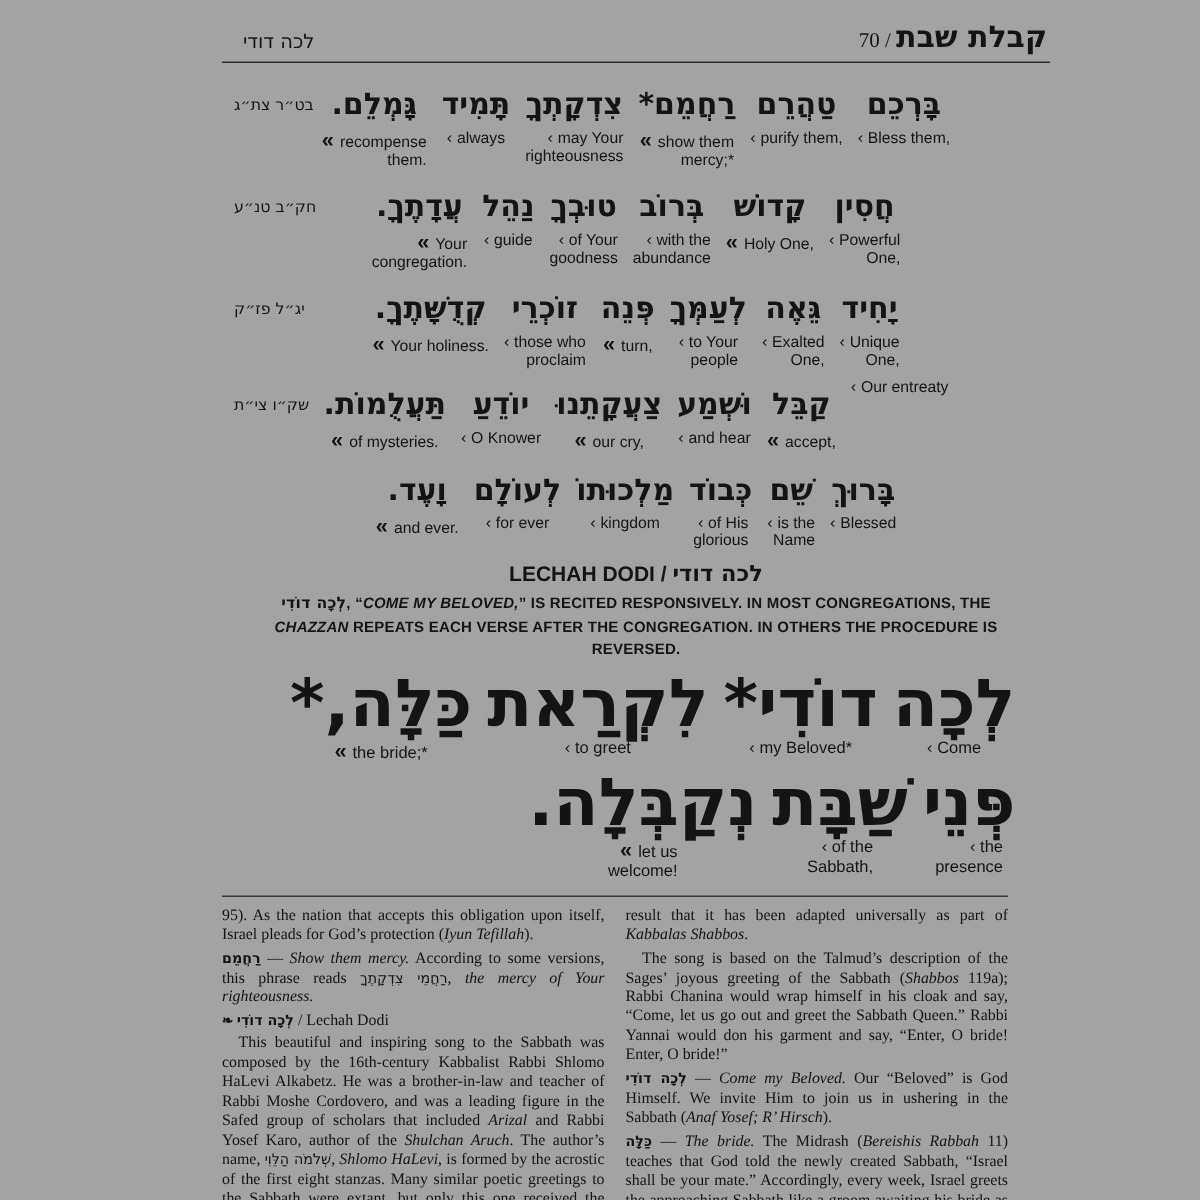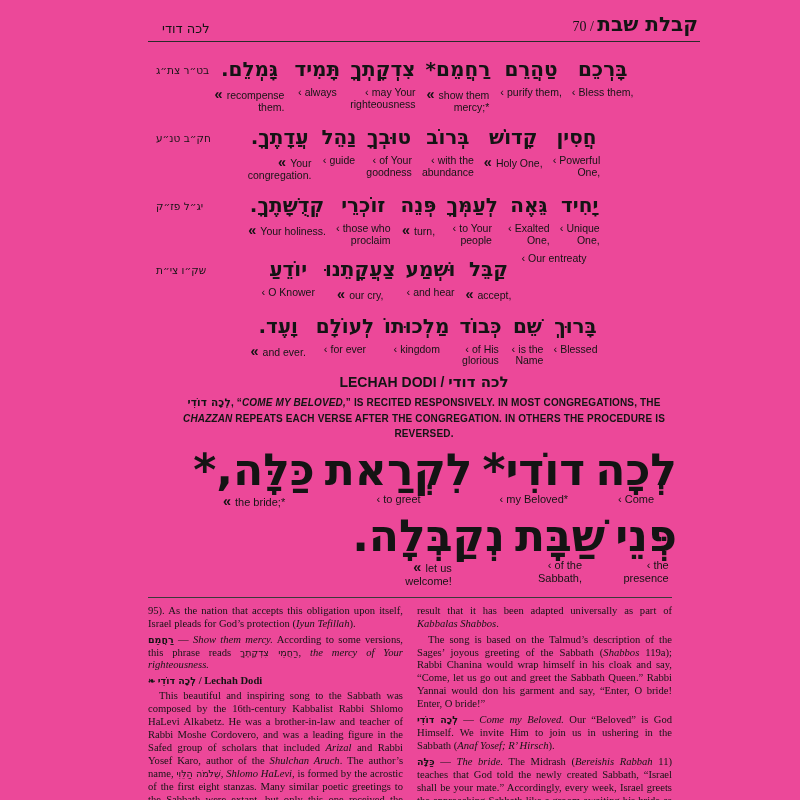--- a/index.html
+++ b/index.html
@@ -1,18 +1,18 @@
 <!DOCTYPE html>
 <html><head>
 <meta charset="utf-8">
 <style>
   html,body{margin:0;padding:0;}
   body{width:800px;height:800px;background:#ffffff;color:#141414;overflow:hidden;
        font-family:"Liberation Serif",serif;}
-  .page{position:relative;width:800px;height:800px;background:#ec4899;overflow:hidden;}
+  .page{position:relative;width:800px;height:800px;background:#a3a3a3;overflow:hidden;}
   .content{position:absolute;left:148px;top:12px;width:552px;}
 
   
   .hdr{display:flex;justify-content:space-between;align-items:flex-end;
        padding:0 2px 5px 14px;border-bottom:1.6px solid #2a2a2a;}
   .hdr-left{font-family:"DejaVu Sans",sans-serif;font-size:13px;}
   .hdr-right{font-family:"Liberation Serif",serif;font-size:14px;}
   .hdr-right .heb-big{font-family:"DejaVu Sans",sans-serif;font-weight:bold;font-size:20px;}
 
   
@@ -46,21 +46,21 @@
   .divider{width:524px;border-top:1.6px solid #3a3a3a;margin:9px 0 7px;}
   .commentary{display:flex;gap:14px;width:524px;
               font-family:"Liberation Serif",serif;font-size:10.6px;line-height:1.22;
               text-align:justify;}
   .col{flex:1;min-width:0;}
   .commentary p{margin:0 0 3px;}
   .commentary p.indent{text-indent:11px;}
   .commentary p.c-header{font-weight:bold;margin:3px 0 2px;
                          font-family:"Liberation Serif",serif;}
   .it{font-style:italic;}
-  .bd{font-weight:bold;}
+  .bd{font-weight:normal;}
   .heb{font-family:"DejaVu Sans",sans-serif;font-size:9.5px;}
   .heb.bd{font-weight:bold;}
   .orn{font-size:9px;}
 </style>
 </head>
 <body>
 
 <div class="page">
   <div class="content">
 
@@ -222,20 +222,26 @@
             <div class="en">
               <div class="enl"><span class="g2">« </span>our cry,</div>
             </div>
           </div>
           <div class="cell">
             <div class="he" dir="rtl">יוֹדֵעַ</div>
             <div class="en">
               <div class="enl"><span class="g1">‹ </span>O Knower</div>
             </div>
           </div>
+          <div class="cell">
+            <div class="he" dir="rtl">תַּעֲלֻמוֹת.</div>
+            <div class="en">
+              <div class="enl"><span class="g2">« </span>of mysteries.</div>
+            </div>
+          </div>
         </div>
         <div class="verse">
           <div class="cell">
             <div class="he" dir="rtl">בָּרוּךְ</div>
             <div class="en">
               <div class="enl"><span class="g1">‹ </span>Blessed</div>
             </div>
           </div>
           <div class="cell">
             <div class="he" dir="rtl">שֵׁם</div>

